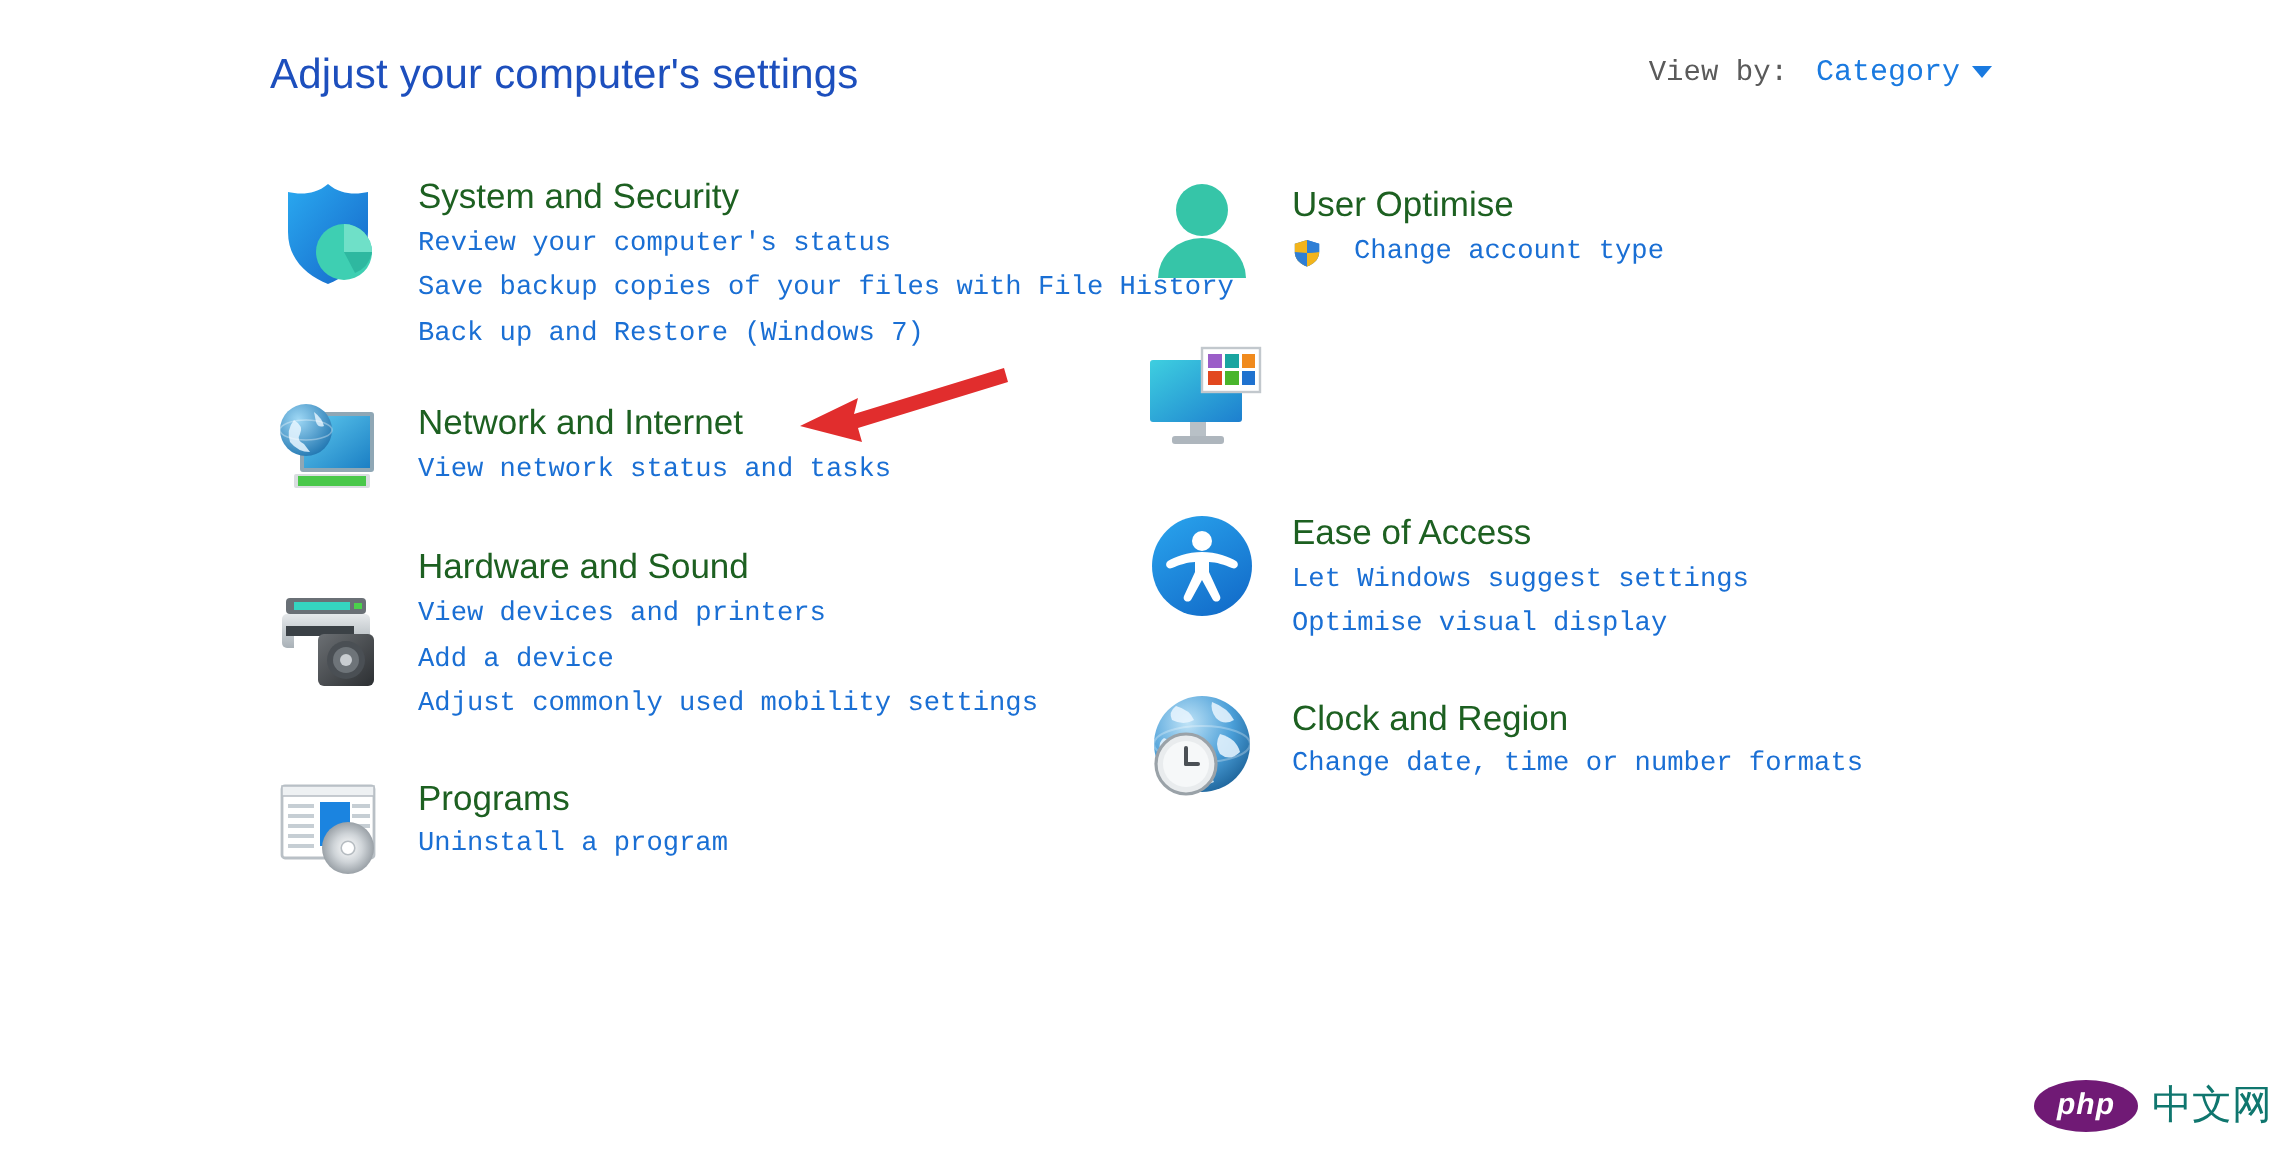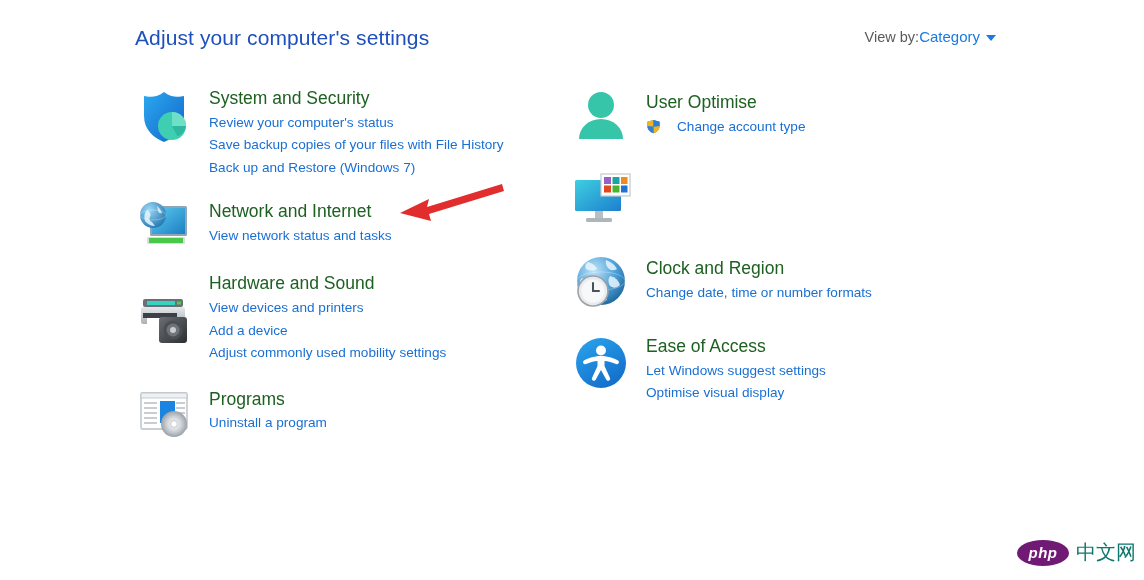--- a/index.html
+++ b/index.html
@@ -18,22 +18,23 @@
     position: absolute;
     left: 135px; top: 26px;
     font-size: 21px;
     color: #1d4fbd;
     letter-spacing: 0.1px;
     white-space: nowrap;
   }
   #viewby-wrap {
     position: absolute;
     right: 148px; top: 28px;
-    display: flex; align-items: center; 
+    display: flex; align-items: center; gap: 14px;
     white-space: nowrap;
+    font-family: Liberation Mono, monospace;
   }
   #viewby-label { font-size: 14.5px; color: #5a5a5a; }
   #viewby-value {
     font-size: 15px; color: #1a7ae0; cursor: pointer;
   }
   .caret {
     display: inline-block;
     width: 0; height: 0;
     margin-left: 6px;
     vertical-align: middle;
@@ -69,20 +70,21 @@
     cursor: pointer;
     white-space: nowrap;
   }
   .cat-link {
     font-size: 13.6px;
     color: #1a6fd4;
     line-height: 1.66;
     cursor: pointer;
     white-space: nowrap;
     display: block;
+    font-family: Liberation Mono, monospace;
   }
   .cat-link.with-shield { display: flex; align-items: center; gap: 16px; }
   .shield-mini { width: 15px; height: 15px; flex: 0 0 15px; }
 
   
   #cat-system    { margin-bottom: 14px; }
   #cat-network   { margin-bottom: 16px; }
   #cat-hardware  { margin-bottom: 16px; align-items: center; }
   #cat-useracct  { margin-bottom: 22px; }
   #cat-appear    { margin-bottom: 20px; }
@@ -300,20 +302,41 @@
           <rect x="42.5" y="7" width="7" height="7" fill="#1aa5a0"></rect>
           <rect x="51" y="7" width="6.5" height="7" fill="#f08a1d"></rect>
           <rect x="34" y="15.5" width="7" height="7" fill="#e2481f"></rect>
           <rect x="42.5" y="15.5" width="7" height="7" fill="#49b52c"></rect>
           <rect x="51" y="15.5" width="6.5" height="7" fill="#1f72cf"></rect>
         </g>
       </svg>
     </div>
   </div>
 
+  <div class="category" id="cat-access">
+    <div class="cat-icon">
+      <svg viewBox="0 0 62 62">
+        <defs>
+          <linearGradient id="eaGrad" x1="0" y1="0" x2="0.6" y2="1">
+            <stop offset="0" stop-color="#2aa5ee"></stop>
+            <stop offset="1" stop-color="#1470cc"></stop>
+          </linearGradient>
+        </defs>
+        <circle cx="31" cy="31" r="25" fill="url(#eaGrad)"></circle>
+        <circle cx="31" cy="18.5" r="5" fill="#ffffff"></circle>
+        <path d="M31 24 C24 24, 17 26.5, 14 28.5 C12 30, 13.5 33, 16 32 C19.5 30.5, 24 29, 27.5 29 L27.5 34 L22 46 C21 48.5, 24.5 50, 25.8 47.5 L31 38 L36.2 47.5 C37.5 50, 41 48.5, 40 46 L34.5 34 L34.5 29 C38 29, 42.5 30.5, 46 32 C48.5 33, 50 30, 48 28.5 C45 26.5, 38 24, 31 24 Z" fill="#ffffff"></path>
+      </svg>
+    </div>
+    <div class="cat-body">
+      <div class="cat-title">Ease of Access</div>
+      <span class="cat-link">Let Windows suggest settings</span>
+      <span class="cat-link">Optimise visual display</span>
+    </div>
+  </div>
+
   <div class="category" id="cat-clock">
     <div class="cat-icon">
       <svg viewBox="0 0 62 62">
         <defs>
           <radialGradient id="globe2Grad" cx="0.35" cy="0.28" r="0.85">
             <stop offset="0" stop-color="#bfe3f7"></stop>
             <stop offset="0.55" stop-color="#4b9fd8"></stop>
             <stop offset="1" stop-color="#15598f"></stop>
           </radialGradient>
         </defs>
@@ -331,41 +354,20 @@
         <line x1="23" y1="39" x2="23" y2="31" stroke="#4a5055" stroke-width="2" stroke-linecap="round"></line>
         <line x1="23" y1="39" x2="29" y2="39" stroke="#4a5055" stroke-width="2" stroke-linecap="round"></line>
       </svg>
     </div>
     <div class="cat-body">
       <div class="cat-title">Clock and Region</div>
       <span class="cat-link">Change date, time or number formats</span>
     </div>
   </div>
 
-  <div class="category" id="cat-access">
-    <div class="cat-icon">
-      <svg viewBox="0 0 62 62">
-        <defs>
-          <linearGradient id="eaGrad" x1="0" y1="0" x2="0.6" y2="1">
-            <stop offset="0" stop-color="#2aa5ee"></stop>
-            <stop offset="1" stop-color="#1470cc"></stop>
-          </linearGradient>
-        </defs>
-        <circle cx="31" cy="31" r="25" fill="url(#eaGrad)"></circle>
-        <circle cx="31" cy="18.5" r="5" fill="#ffffff"></circle>
-        <path d="M31 24 C24 24, 17 26.5, 14 28.5 C12 30, 13.5 33, 16 32 C19.5 30.5, 24 29, 27.5 29 L27.5 34 L22 46 C21 48.5, 24.5 50, 25.8 47.5 L31 38 L36.2 47.5 C37.5 50, 41 48.5, 40 46 L34.5 34 L34.5 29 C38 29, 42.5 30.5, 46 32 C48.5 33, 50 30, 48 28.5 C45 26.5, 38 24, 31 24 Z" fill="#ffffff"></path>
-      </svg>
-    </div>
-    <div class="cat-body">
-      <div class="cat-title">Ease of Access</div>
-      <span class="cat-link">Let Windows suggest settings</span>
-      <span class="cat-link">Optimise visual display</span>
-    </div>
-  </div>
-
 </div>
 
 <svg id="annotation-arrow" viewBox="0 0 130 50">
   <path d="M112 6 L37 29 L39 21 L10 35 L41 43 L39 36 L114 13 Z" fill="#e12d2d"></path>
 </svg>
 
 <div id="watermark">
   <div id="wm-php">php</div>
   <div id="wm-text">中文网</div>
 </div>

